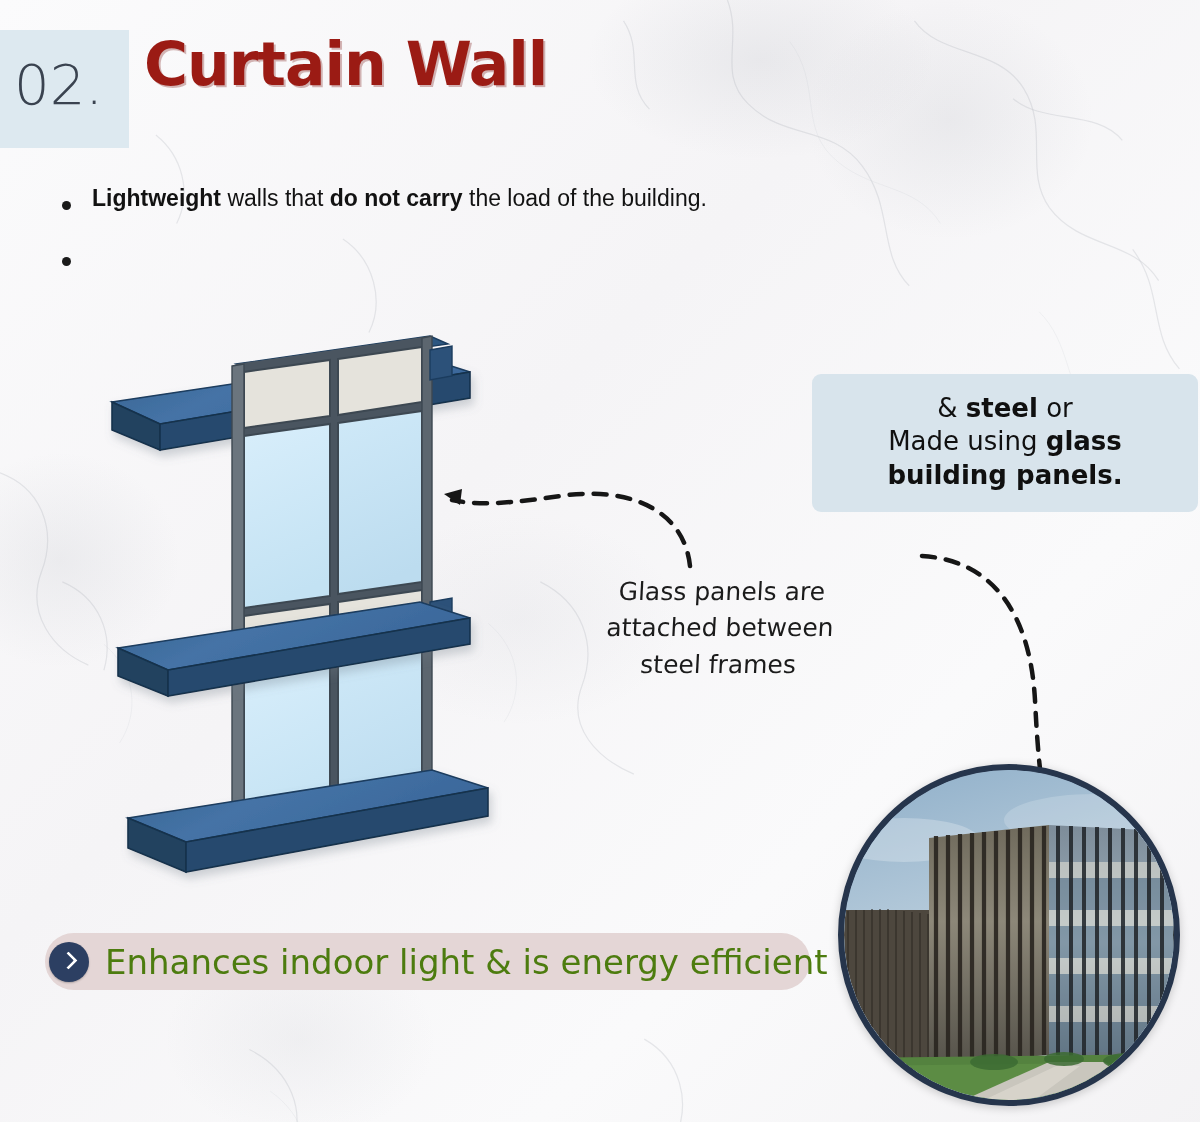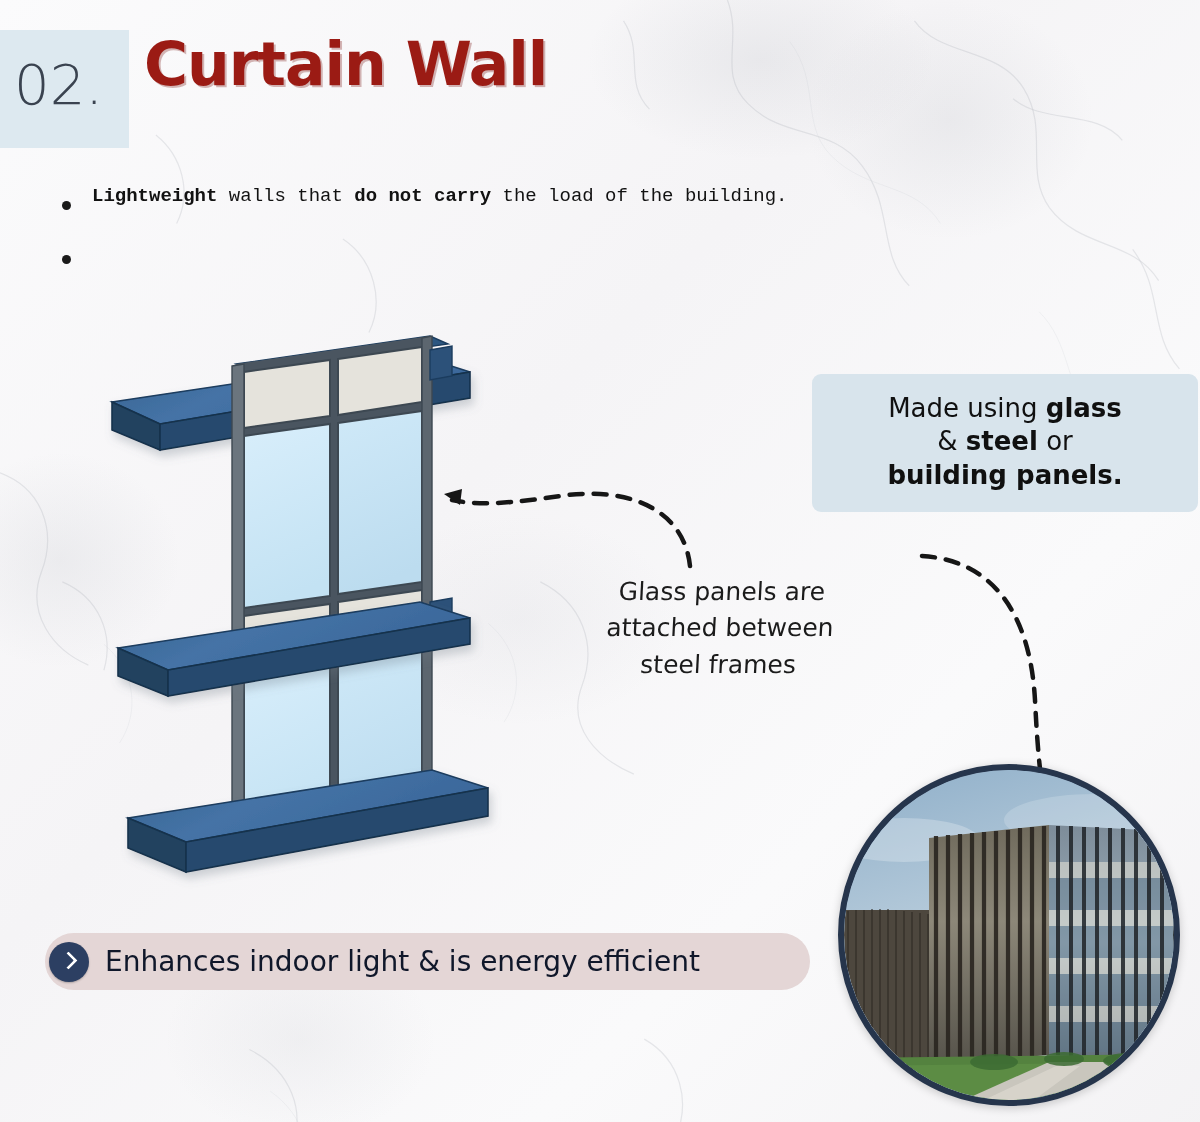--- a/index.html
+++ b/index.html
@@ -44,22 +44,22 @@
   }
 
   
   .bullets{position:absolute;left:62px;top:185px;width:1100px;}
   .bullet-row{display:flex;align-items:flex-start;margin-bottom:29px;}
   .dot{
     width:9px;height:9px;border-radius:50%;background:#1a1a1a;
     margin-top:16px;margin-right:21px;flex:0 0 auto;
   }
   .bullet-text{
-    font-size:19px;color:#121212;line-height:1.18;
-    font-family:Liberation Mono, monospace;
+    font-size:23px;color:#121212;line-height:1.18;
+    font-family:Liberation Sans, sans-serif;
   }
   .bullet-text b{font-weight:bold;}
 
   
   .callout{
     position:absolute;left:812px;top:374px;width:358px;
     padding:18px 14px 20px 14px;
     background:#d8e4ec;border-radius:9px;
     text-align:center;
     font-size:26px;line-height:1.28;color:#101010;
@@ -107,21 +107,21 @@
     flex:0 0 auto;position:relative;
     box-shadow:0 1px 2px rgba(0,0,0,.25);
   }
   .chev::after{
     content:"";position:absolute;left:13px;top:12px;
     width:10px;height:10px;
     border-top:3.5px solid #fff;border-right:3.5px solid #fff;
     transform:rotate(45deg);border-radius:1px;
   }
   .pill-text{
-    font-size:28px;color:#0f172a;
+    font-size:34px;color:#4d7c0f;
     font-family:"DejaVu Sans", sans-serif;
     white-space:nowrap;
   }
 </style>
 </head>
 <body>
 
 <div id="page">
 
   <svg class="veins" viewBox="0 0 1200 1122" preserveAspectRatio="none">
@@ -231,22 +231,22 @@
 
   <svg class="connectors" viewBox="0 0 1200 1122">
     <g fill="none" stroke="#161616" stroke-width="4.5" stroke-dasharray="13 11" stroke-linecap="round">
       <path d="M 690 566 C 684 510 630 486 560 496 C 512 503 480 506 452 500"></path>
       <path d="M 922 556 C 990 560 1030 610 1035 700 C 1038 760 1042 800 1052 832"></path>
     </g>
     <polygon points="444,494 462,489 460,505" fill="#161616"></polygon>
   </svg>
 
   <div class="callout">
+    <div><span>&amp; </span><b>steel</b><span> or</span></div>
     <div><span>Made using </span><b>glass</b></div>
-    <div><span>&amp; </span><b>steel</b><span> or</span></div>
     <div><b>building panels.</b></div>
   </div>
 
   <div class="handwriting">
     <div>Glass panels are</div>
     <div>attached between</div>
     <div>steel frames</div>
   </div>
 
   <div class="photo-wrap">

